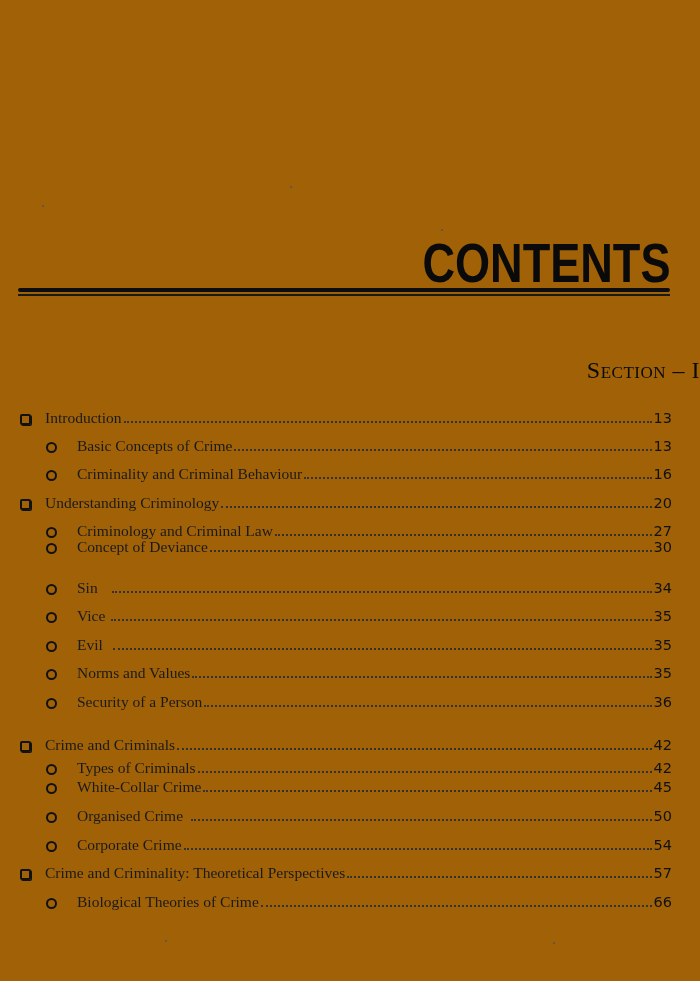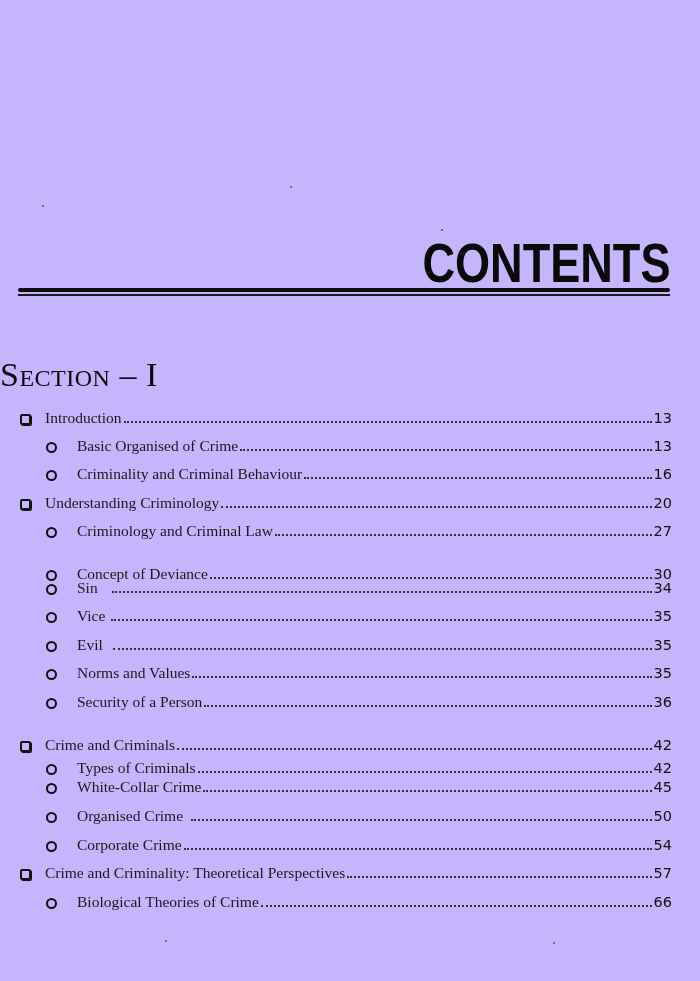--- a/index.html
+++ b/index.html
@@ -12,21 +12,21 @@
       height: 981px;
       position: relative;
       overflow: hidden;
       font-family: "Liberation Serif", serif;
       color: #111111;
     }
     .page {
       position: absolute;
       left: 0; top: 0;
       width: 700px; height: 981px;
-      background: #c4b5fd;
+      background: #a16207;
     }
     .contents-title {
       position: absolute;
       right: 30px;
       top: 236px;
       font-family: "Liberation Sans", sans-serif;
       font-weight: bold;
       font-size: 55px;
       letter-spacing: 0px;
       color: #0a0a0a;
@@ -51,23 +51,23 @@
     .double-rule .line2 {
       position: absolute;
       left: 0; right: 0; top: 6px;
       height: 2px;
       background: #1a1a1a;
     }
     .section-title {
       position: absolute;
       left: 0; right: 0;
       top: 358px;
-      text-align: left;
+      text-align: right;
       font-family: "Liberation Serif", serif;
-      font-size: 34px;
+      font-size: 24px;
       font-variant: small-caps;
       letter-spacing: 0.5px;
       color: #0a0a0a;
       line-height: 1;
     }
     .toc {
       position: absolute;
       left: 0; top: 402px;
       width: 700px;
     }
@@ -155,21 +155,21 @@
 
     <div class="toc-row level-1" style="top:0px;">
       <span class="bullet bullet-square"></span>
       <span class="label">Introduction</span>
       <span class="leader"></span>
       <span class="page-num">13</span>
     </div>
 
     <div class="toc-row level-2" style="top:28px;">
       <span class="bullet bullet-circle"></span>
-      <span class="label">Basic Organised of Crime</span>
+      <span class="label">Basic Concepts of Crime</span>
       <span class="leader"></span>
       <span class="page-num">13</span>
     </div>
 
     <div class="toc-row level-2" style="top:56px;">
       <span class="bullet bullet-circle"></span>
       <span class="label">Criminality and Criminal Behaviour</span>
       <span class="leader"></span>
       <span class="page-num">16</span>
     </div>
@@ -181,21 +181,21 @@
       <span class="page-num">20</span>
     </div>
 
     <div class="toc-row level-2" style="top:113px;">
       <span class="bullet bullet-circle"></span>
       <span class="label">Criminology and Criminal Law</span>
       <span class="leader"></span>
       <span class="page-num">27</span>
     </div>
 
-    <div class="toc-row level-2" style="top:156px;">
+    <div class="toc-row level-2" style="top:129px;">
       <span class="bullet bullet-circle"></span>
       <span class="label">Concept of Deviance</span>
       <span class="leader"></span>
       <span class="page-num">30</span>
     </div>
 
     <div class="toc-row level-2" style="top:170px;justify-content:space-between;">
       <span class="bullet bullet-circle"></span>
       <span class="label">Sin</span>
       <span class="leader" style="margin-left:14px;"></span>

